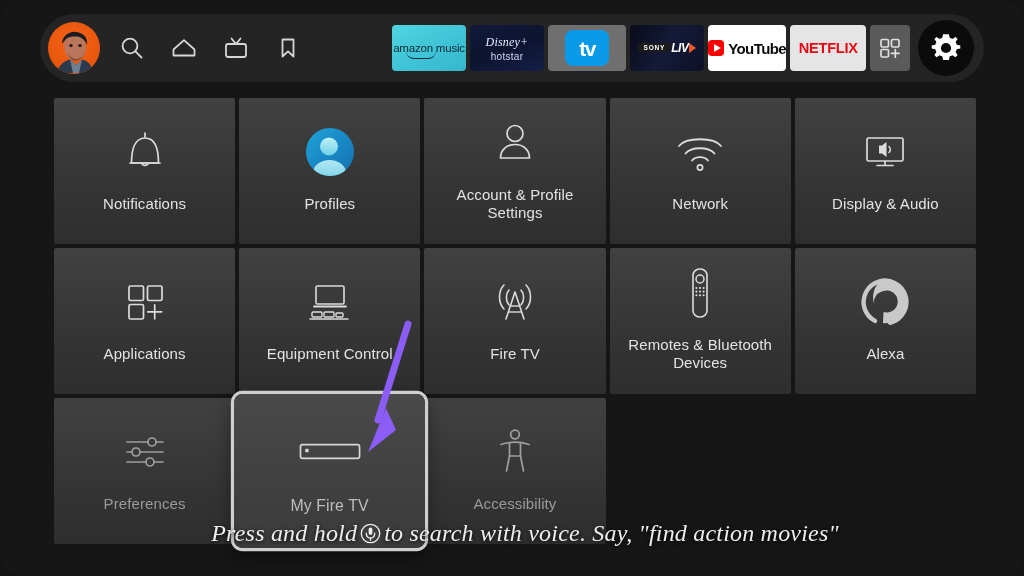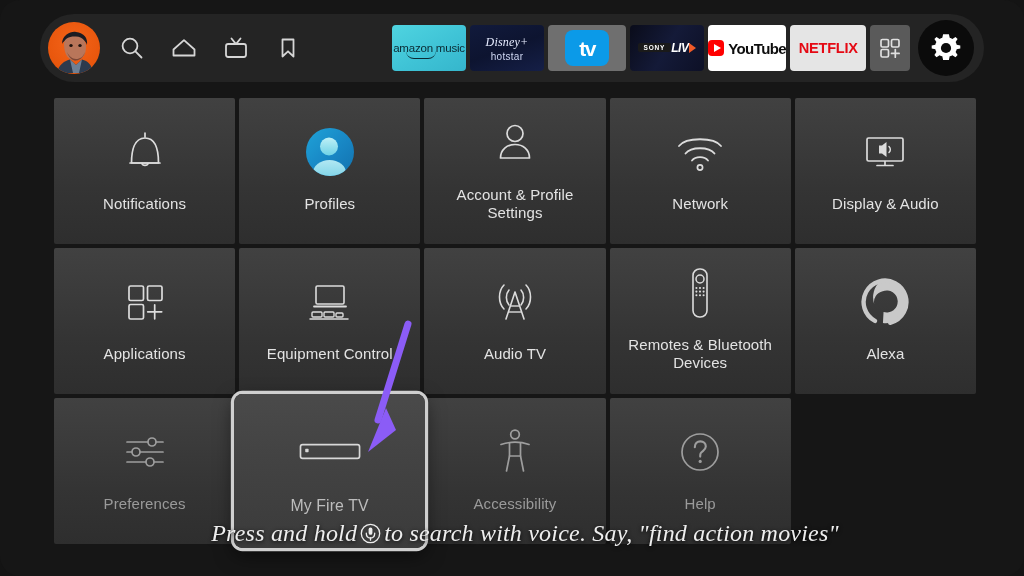--- a/index.html
+++ b/index.html
@@ -495,21 +495,21 @@
         <svg width="54" height="50" viewBox="0 0 54 50">
           <path d="M16 8 C10 14, 10 26, 16 32" fill="none" stroke="#dcdcdc" stroke-width="1.6" stroke-linecap="round"></path>
           <path d="M38 8 C44 14, 44 26, 38 32" fill="none" stroke="#dcdcdc" stroke-width="1.6" stroke-linecap="round"></path>
           <path d="M21 13 C17.5 17, 17.5 24, 21 28" fill="none" stroke="#dcdcdc" stroke-width="1.6" stroke-linecap="round"></path>
           <path d="M33 13 C36.5 17, 36.5 24, 33 28" fill="none" stroke="#dcdcdc" stroke-width="1.6" stroke-linecap="round"></path>
           <path d="M27 15 L18 42 M27 15 L36 42" fill="none" stroke="#dcdcdc" stroke-width="1.6" stroke-linecap="round"></path>
           <line x1="22.2" y1="29" x2="31.8" y2="29" stroke="#dcdcdc" stroke-width="1.4"></line>
           <line x1="20.3" y1="35" x2="33.7" y2="35" stroke="#dcdcdc" stroke-width="1.4"></line>
         </svg>
       </span>
-      <span class="tile-label">Audio TV</span>
+      <span class="tile-label">Fire TV</span>
     </div>
 
     <div class="tile">
       <span class="tile-icon">
         <svg width="36" height="54" viewBox="0 0 36 54">
           <rect x="11" y="3" width="14" height="48" rx="6.5" fill="none" stroke="#dcdcdc" stroke-width="1.6"></rect>
           <circle cx="18" cy="13" r="4" fill="none" stroke="#dcdcdc" stroke-width="1.5"></circle>
           <circle cx="14.4" cy="22" r="1.05" fill="#dcdcdc"></circle>
           <circle cx="18" cy="22" r="1.05" fill="#dcdcdc"></circle>
           <circle cx="21.6" cy="22" r="1.05" fill="#dcdcdc"></circle>
@@ -564,30 +564,20 @@
           <circle cx="24" cy="8.5" r="4.3" fill="none" stroke="#dcdcdc" stroke-width="1.7"></circle>
           <path d="M10 18.5 C15 16.8, 19 16.2, 24 16.2 C29 16.2, 33 16.8, 38 18.5" fill="none" stroke="#dcdcdc" stroke-width="1.7" stroke-linecap="round"></path>
           <path d="M18.5 17 L18.5 30 L15.5 45" fill="none" stroke="#dcdcdc" stroke-width="1.7" stroke-linecap="round" stroke-linejoin="round"></path>
           <path d="M29.5 17 L29.5 30 L32.5 45" fill="none" stroke="#dcdcdc" stroke-width="1.7" stroke-linecap="round" stroke-linejoin="round"></path>
           <line x1="18.5" y1="30" x2="29.5" y2="30" stroke="#dcdcdc" stroke-width="1.7" stroke-linecap="round"></line>
         </svg>
       </span>
       <span class="tile-label">Accessibility</span>
     </div>
 
-    <div class="tile dim">
-      <span class="tile-icon">
-        <svg width="50" height="50" viewBox="0 0 50 50">
-          <circle cx="25" cy="25" r="18" fill="none" stroke="#dcdcdc" stroke-width="1.7"></circle>
-          <path d="M19.8 20.2 C19.8 16.3, 22.4 14.4, 25.3 14.4 C28.6 14.4, 30.8 16.6, 30.8 19.6 C30.8 23.2, 26.8 24, 25.6 26.4 C25.2 27.3, 25.2 28.2, 25.2 29.6" fill="none" stroke="#dcdcdc" stroke-width="2.1" stroke-linecap="round"></path>
-          <circle cx="25.2" cy="34.4" r="1.6" fill="#dcdcdc"></circle>
-        </svg>
-      </span>
-      <span class="tile-label">Help</span>
-    </div>
   </div>
 
   <svg id="arrow" viewBox="0 0 130 150">
     <line x1="78" y1="12" x2="48" y2="108" stroke="#8b5cf6" stroke-width="7" stroke-linecap="round"></line>
     <path d="M38 140 L56 96 L66 118 Z" fill="#8b5cf6"></path>
   </svg>
 
   <div id="hint">
     <span>Press and hold</span><span class="mic-inline"><svg width="21" height="21" viewBox="0 0 21 21">
           <circle cx="10.5" cy="10.5" r="9.2" fill="none" stroke="#eeeeee" stroke-width="1.3"></circle>

